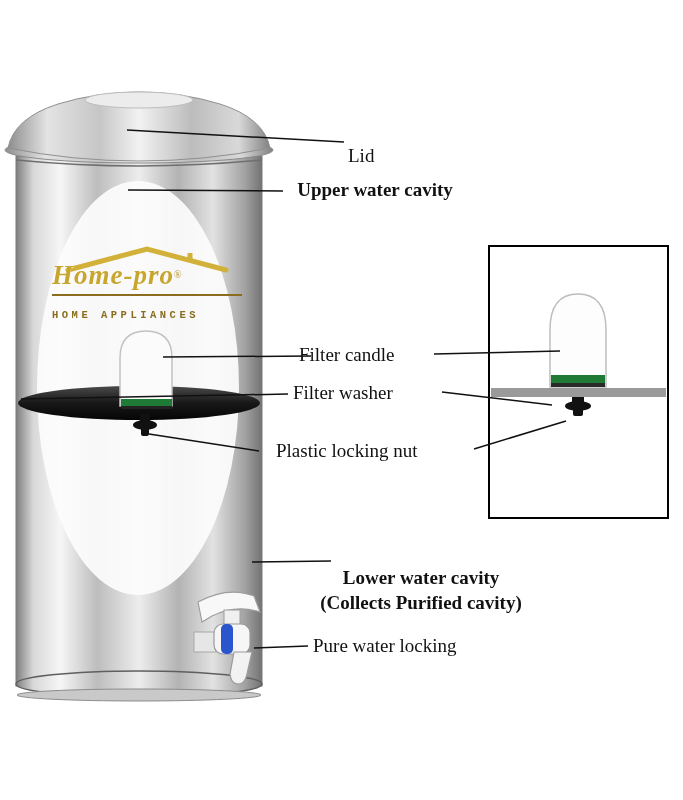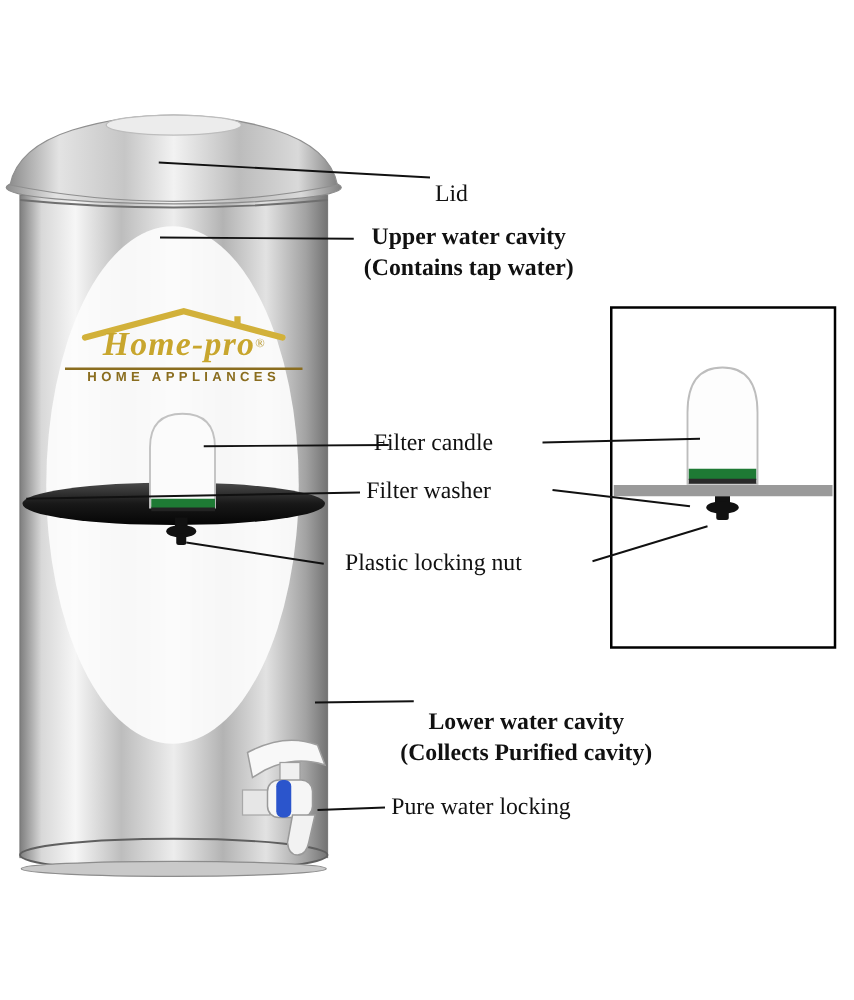--- a/index.html
+++ b/index.html
@@ -16,42 +16,42 @@
     position:absolute;
     font-size:19px;
     line-height:1.3;
     color:#111;
     white-space:nowrap;
   }
   .label.center{text-align:center;white-space:normal;font-weight:bold;}
   .logo{
     position:absolute;
     left:52px;top:244px;width:190px;
-    text-align:center;
+    text-align:left;
   }
   .logo .roof{display:block;margin:0 auto -14px auto;}
   .logo .brand-name{
     font-size:27px;
     font-weight:bold;
     font-style:italic;
     color:#c8a62e;
     letter-spacing:1px;
     text-shadow:0 1px 0 rgba(255,255,255,.6);
   }
   .logo .reg{
     font-size:10px;
     vertical-align:super;
     color:#b5952a;
     font-style:normal;
   }
   .logo .tagline{
     margin-top:3px;
-    padding-top:0;
+    padding-top:13px;
     border-top:2px solid #8a6d1f;
-    font-family:Liberation Sans, sans-serif;
+    font-family:Liberation Mono, monospace;
     font-size:10.5px;
     font-weight:bold;
     letter-spacing:3.5px;
     color:#8a6d1f;
   }
 </style>
 </head>
 <body>
 
 <div class="canvas">
@@ -156,21 +156,20 @@
     <div>
       <span class="brand-name">Home-pro</span><span class="reg">®</span>
     </div>
     <div class="tagline">HOME APPLIANCES</div>
   </div>
 
   <div class="label" style="left:348px;top:131px;margin-top:13px;">Lid</div>
 
   <div class="label center" style="left:282px;top:178px;width:186px;">
     <div>Upper water cavity</div>
-    <div>(Contains tap water)</div>
   </div>
 
   <div class="label" style="left:299px;top:343px;">Filter candle</div>
 
   <div class="label" style="left:293px;top:381px;">Filter washer</div>
 
   <div class="label" style="left:263px;top:439px;padding-left:13px;">Plastic locking nut</div>
 
   <div class="label center" style="left:302px;top:566px;width:238px;">
     <div>Lower water cavity</div>

